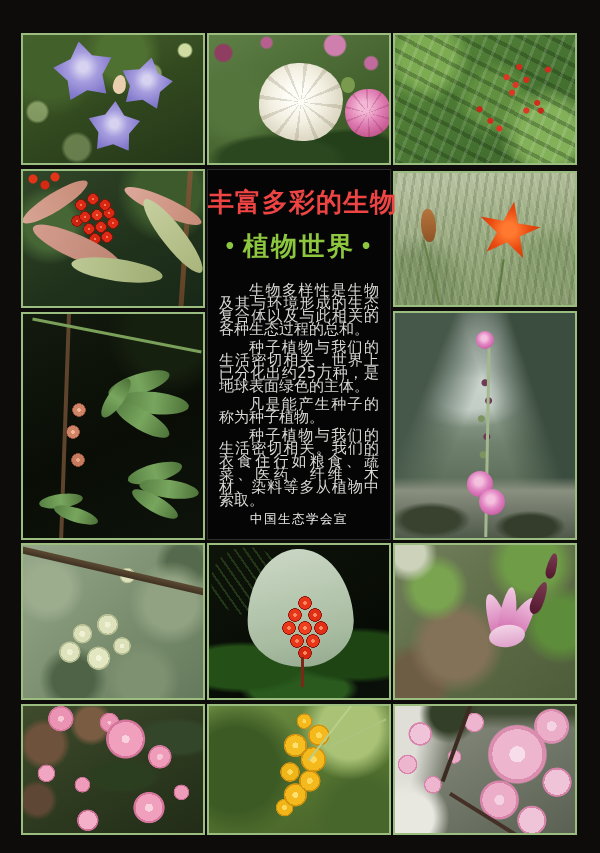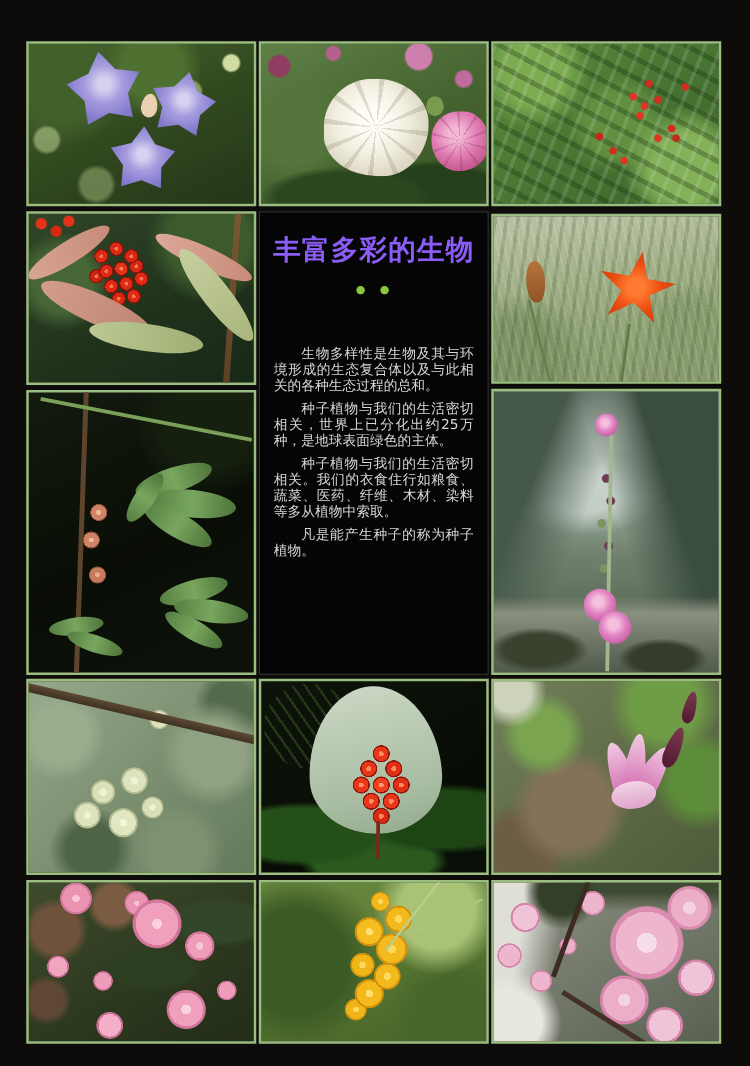--- a/index.html
+++ b/index.html
@@ -235,25 +235,25 @@
     radial-gradient(circle 30px at 30% 6%, #333f28 0 60%, transparent 100%),
     linear-gradient(100deg, #dfdfd8 0 14%, rgba(223,223,216,0) 30%),
     linear-gradient(#3e4a31 0 6%, rgba(62,74,49,0) 18%),
     linear-gradient(150deg,#8b8f82,#6f7566 60%,#5a6052);}
   .p-sakura::before{content:"";position:absolute;left:60px;top:-6px;width:4px;height:84px;background:#3c2b20;transform:rotate(20deg);}
   .p-sakura::after{content:"";position:absolute;left:92px;top:66px;width:4px;height:92px;background:#443026;transform:rotate(-58deg);}
 
   
   .panel{position:absolute;left:207px;top:169px;width:184px;height:371px;box-sizing:border-box;
     background:#050505;border:1px solid #2e2e2e;text-align:center;color:#d8d8d4;}
-  .panel h1{margin:15px 0 0;font-size:22px;font-weight:bold;color:#8b5cf6;letter-spacing:1px;white-space:nowrap;}
+  .panel h1{margin:15px 0 0;font-size:26px;font-weight:bold;color:#ef4444;letter-spacing:1px;white-space:nowrap;}
   .panel h2{margin:9px 0 0;font-size:26px;font-weight:bold;color:#8dc63f;letter-spacing:2px;white-space:nowrap;
     display:flex;align-items:center;justify-content:center;gap:5px;}
   .panel h2 .dot{font-size:19px;line-height:1;}
-  .panel .bodytext{margin-top:33px;padding:0 11px;text-align:justify;font-size:11px;line-height:13px;}
+  .panel .bodytext{margin-top:20px;padding:0 11px;text-align:justify;font-size:15px;line-height:13px;}
   .panel .bodytext p{margin:0 0 5px;text-indent:2em;}
   .panel .credit{position:absolute;left:0;right:0;bottom:11px;font-size:12.5px;color:#f0f0ee;letter-spacing:1.5px;}
 </style>
 </head>
 <body>
 
 <div class="poster">
 
   <figure class="ph p-balloon" style="left:21px;top:33px;width:184px;height:132px;margin:0;">
     <i class="sh star" style="left:30px;top:6px;width:62px;height:62px;transform:rotate(-10deg);"></i>
@@ -297,28 +297,30 @@
   <figure class="ph p-holly" style="left:393px;top:311px;width:184px;height:229px;margin:0;">
     <i class="sh hf" style="left:72px;top:158px;width:26px;height:26px;"></i>
     <i class="sh hf" style="left:84px;top:176px;width:26px;height:26px;"></i>
     <i class="sh hf" style="left:81px;top:18px;width:18px;height:18px;"></i>
   </figure>
 
   <section class="panel">
     <h1>丰富多彩的生物</h1>
     <h2>
         <span class="dot">•</span>
+        <span>植物世界</span>
         <span class="dot">•</span>
       </h2>
     <div class="bodytext">
       <p>生物多样性是生物及其与环境形成的生态复合体以及与此相关的各种生态过程的总和。</p>
       <p>种子植物与我们的生活密切相关，世界上已分化出约25万种，是地球表面绿色的主体。</p>
+      <p>凡是能产生种子的称为种子植物。</p>
       <p>种子植物与我们的生活密切相关。我们的衣食住行如粮食、蔬菜、医药、纤维、木材、染料等多从植物中索取。</p>
-      <p>凡是能产生种子的称为种子植物。</p>
     </div>
+    <div class="credit">中国生态学会宣</div>
   </section>
 
   <figure class="ph p-ginkgo" style="left:21px;top:543px;width:184px;height:157px;margin:0;"></figure>
 
   <figure class="ph p-berryleaf" style="left:207px;top:543px;width:184px;height:157px;margin:0;">
     <i class="sh silverleaf" style="left:38px;top:4px;width:106px;height:118px;"></i>
     <i class="sh bcluster" style="left:70px;top:50px;width:52px;height:64px;"></i>
   </figure>
 
   <figure class="ph p-magnolia" style="left:393px;top:543px;width:184px;height:157px;margin:0;">

